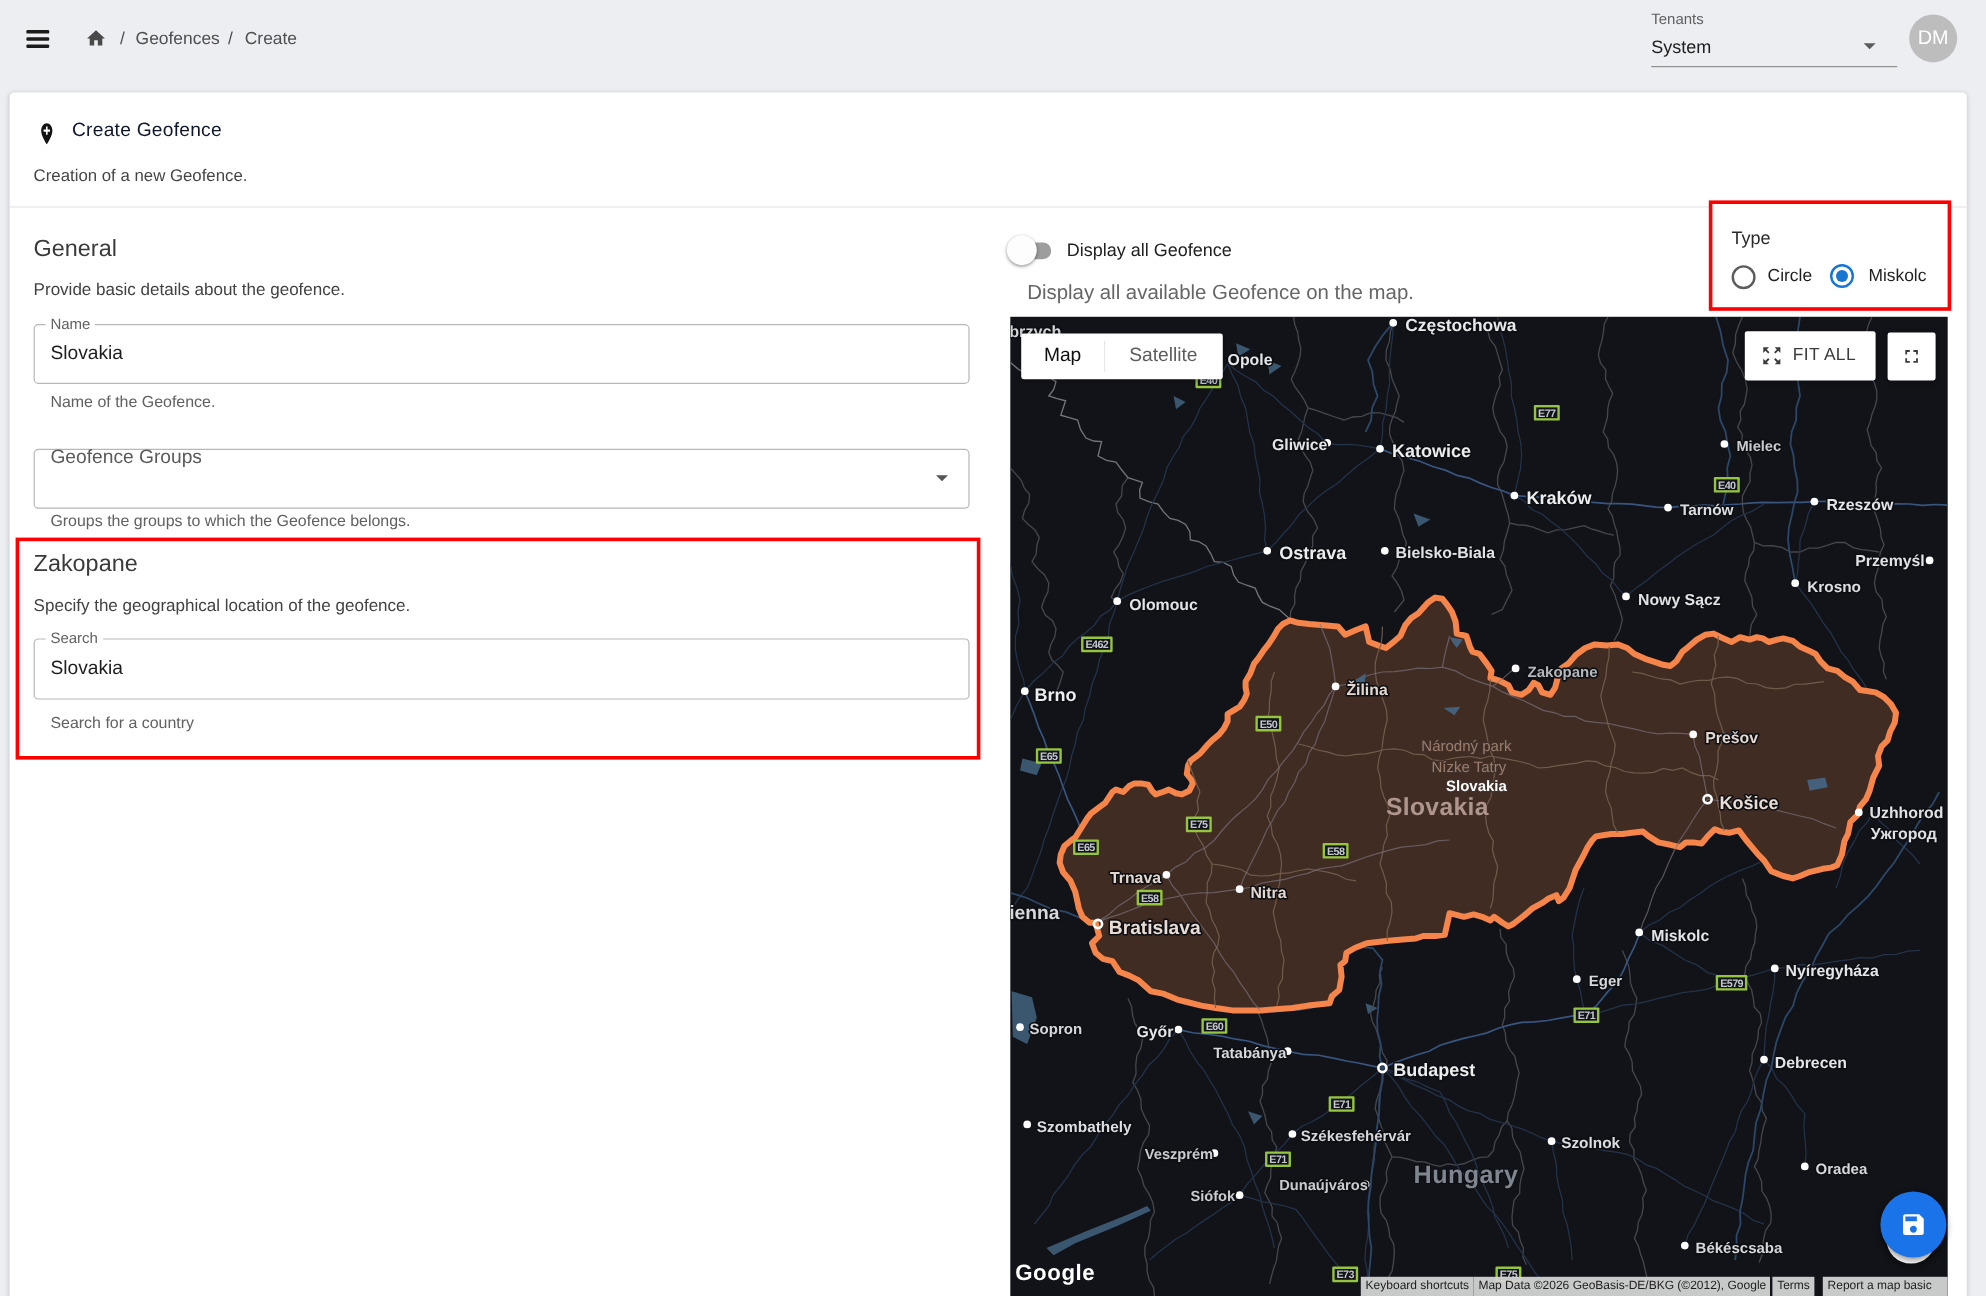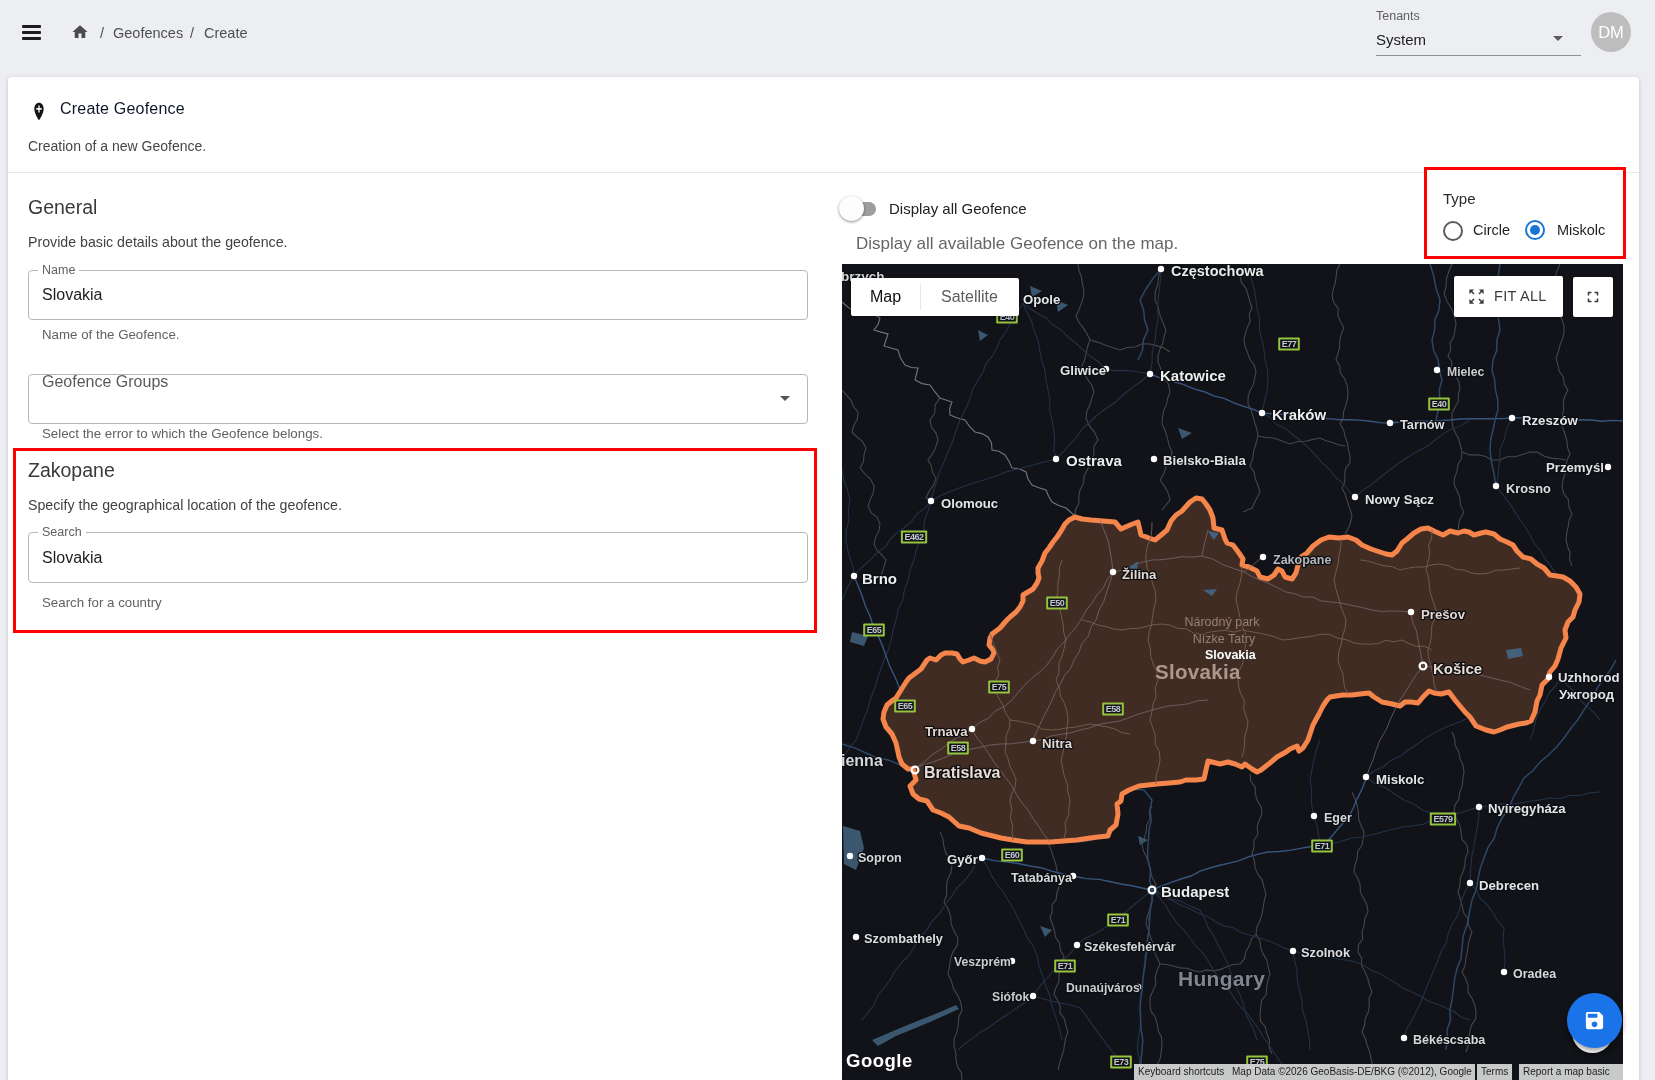--- a/index.html
+++ b/index.html
@@ -79,21 +79,21 @@
   <div class="desc" style="left:28px;top:234px">Provide basic details about the geofence.</div>
 
   <div class="field" style="left:28px;top:270px;width:780px;height:50px"></div>
   <div class="flabel" style="left:38px;top:263px">Name</div>
   <div class="fval" style="left:42px;top:286px">Slovakia</div>
   <div class="helper" style="left:42px;top:327px">Name of the Geofence.</div>
 
   <div class="field" style="left:28px;top:374px;width:780px;height:50px"></div>
   <div class="fph" style="left:42px;top:373px">Geofence Groups</div>
   <div class="selcaret" style="left:780px;top:396px"></div>
-  <div class="helper" style="left:42px;top:426px">Select the error to which the Geofence belongs.</div>
+  <div class="helper" style="left:42px;top:426px">Groups the groups to which the Geofence belongs.</div>
 
   <div class="redbox" style="left:13px;top:448px;width:804px;height:185px"></div>
   <div class="h2" style="left:28px;top:459px">Zakopane</div>
   <div class="desc" style="left:28px;top:497px">Specify the geographical location of the geofence.</div>
   <div class="field" style="left:28px;top:532px;width:780px;height:51px"></div>
   <div class="flabel" style="left:38px;top:525px">Search</div>
   <div class="fval" style="left:42px;top:549px">Slovakia</div>
   <div class="helper" style="left:42px;top:595px">Search for a country</div>
 
   <div class="track"></div>

